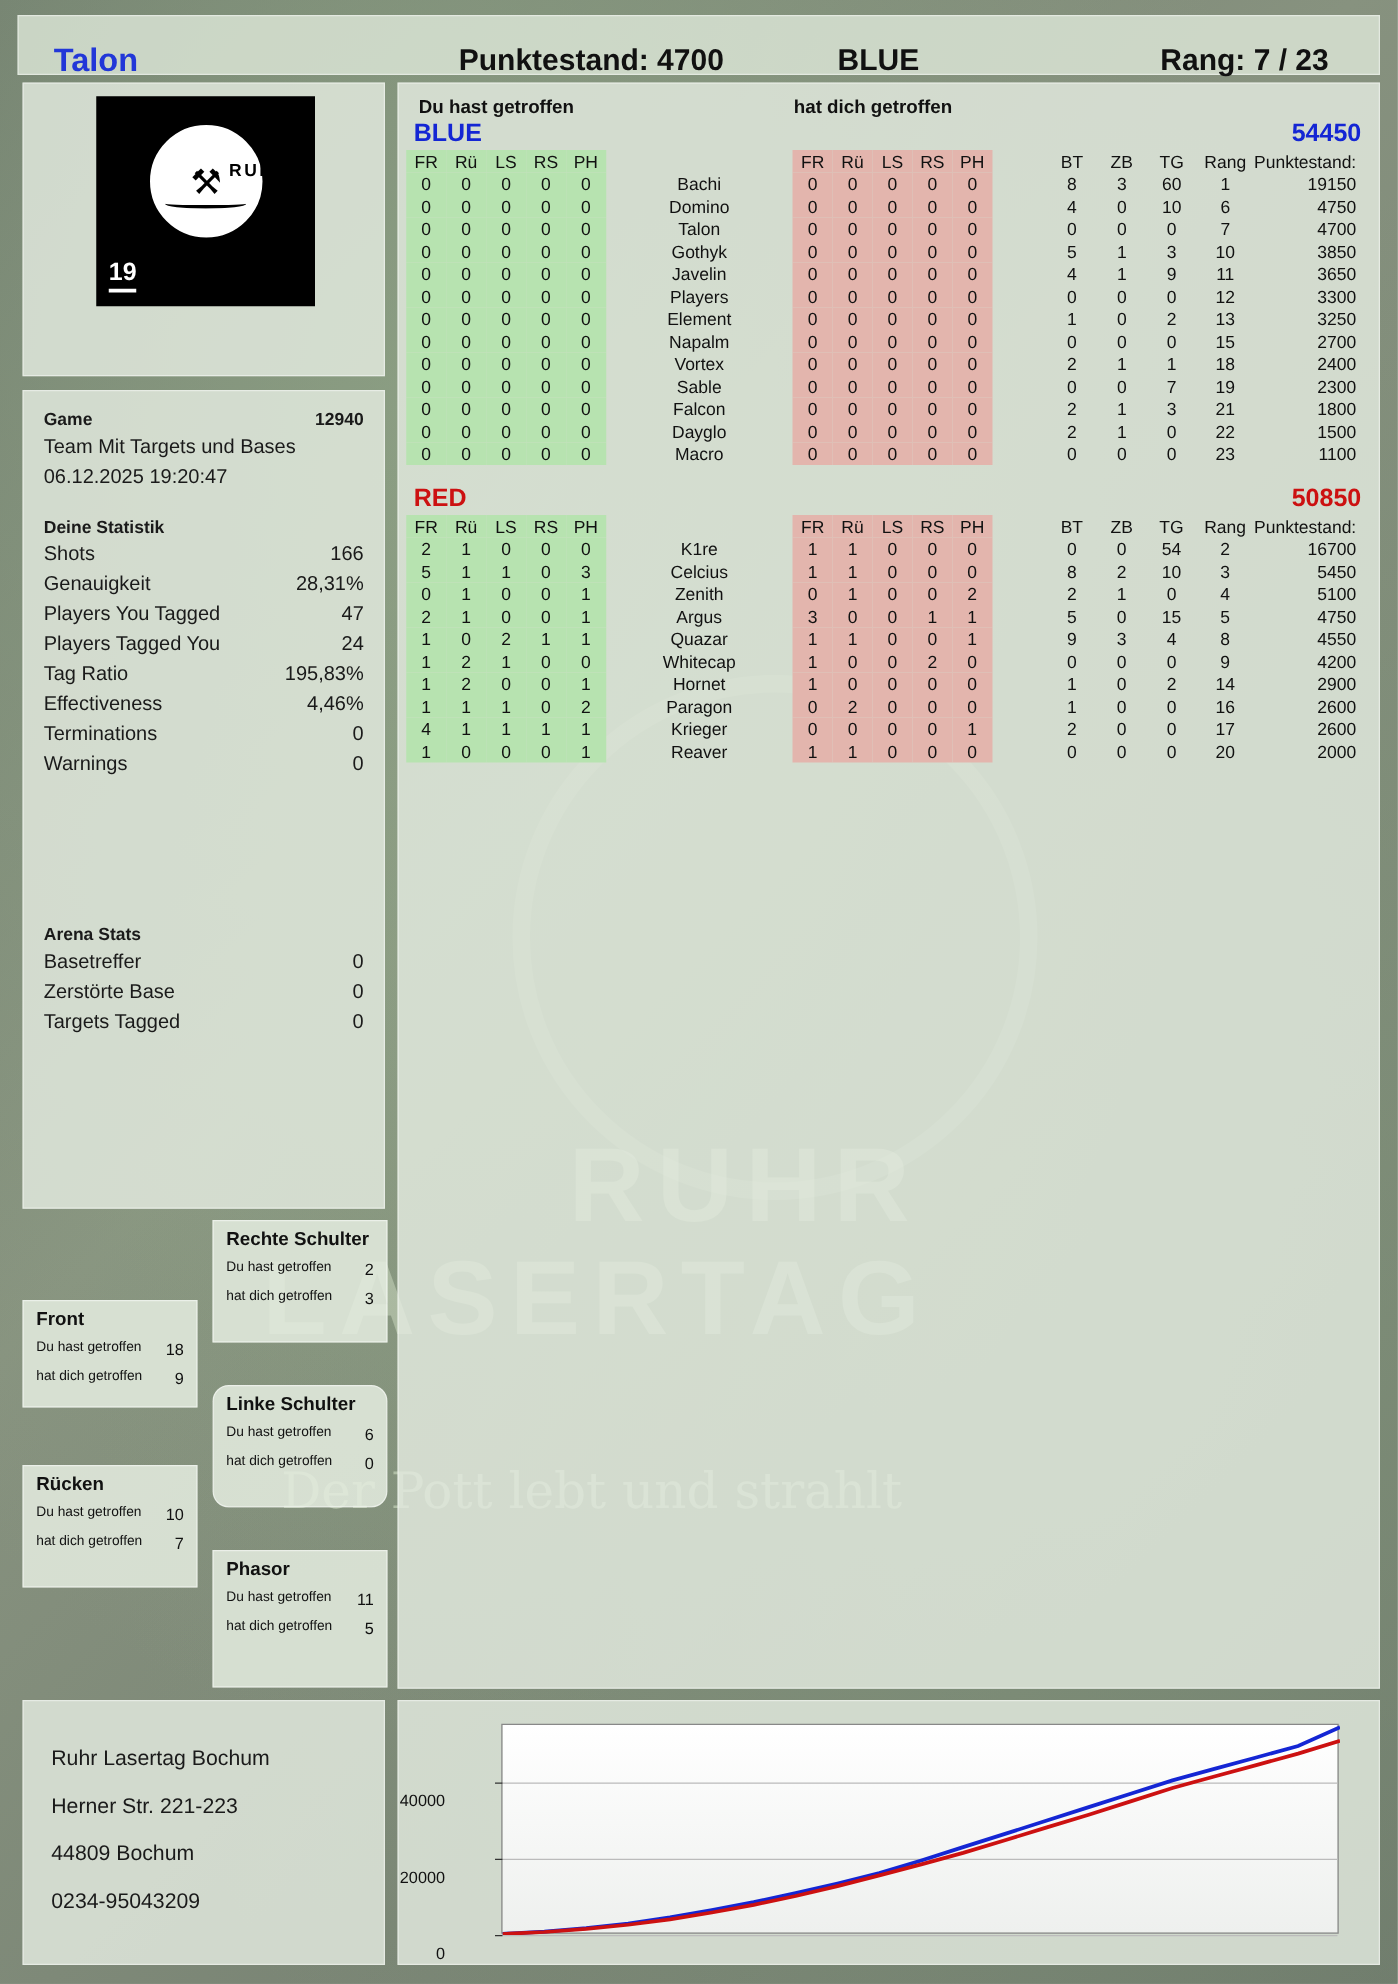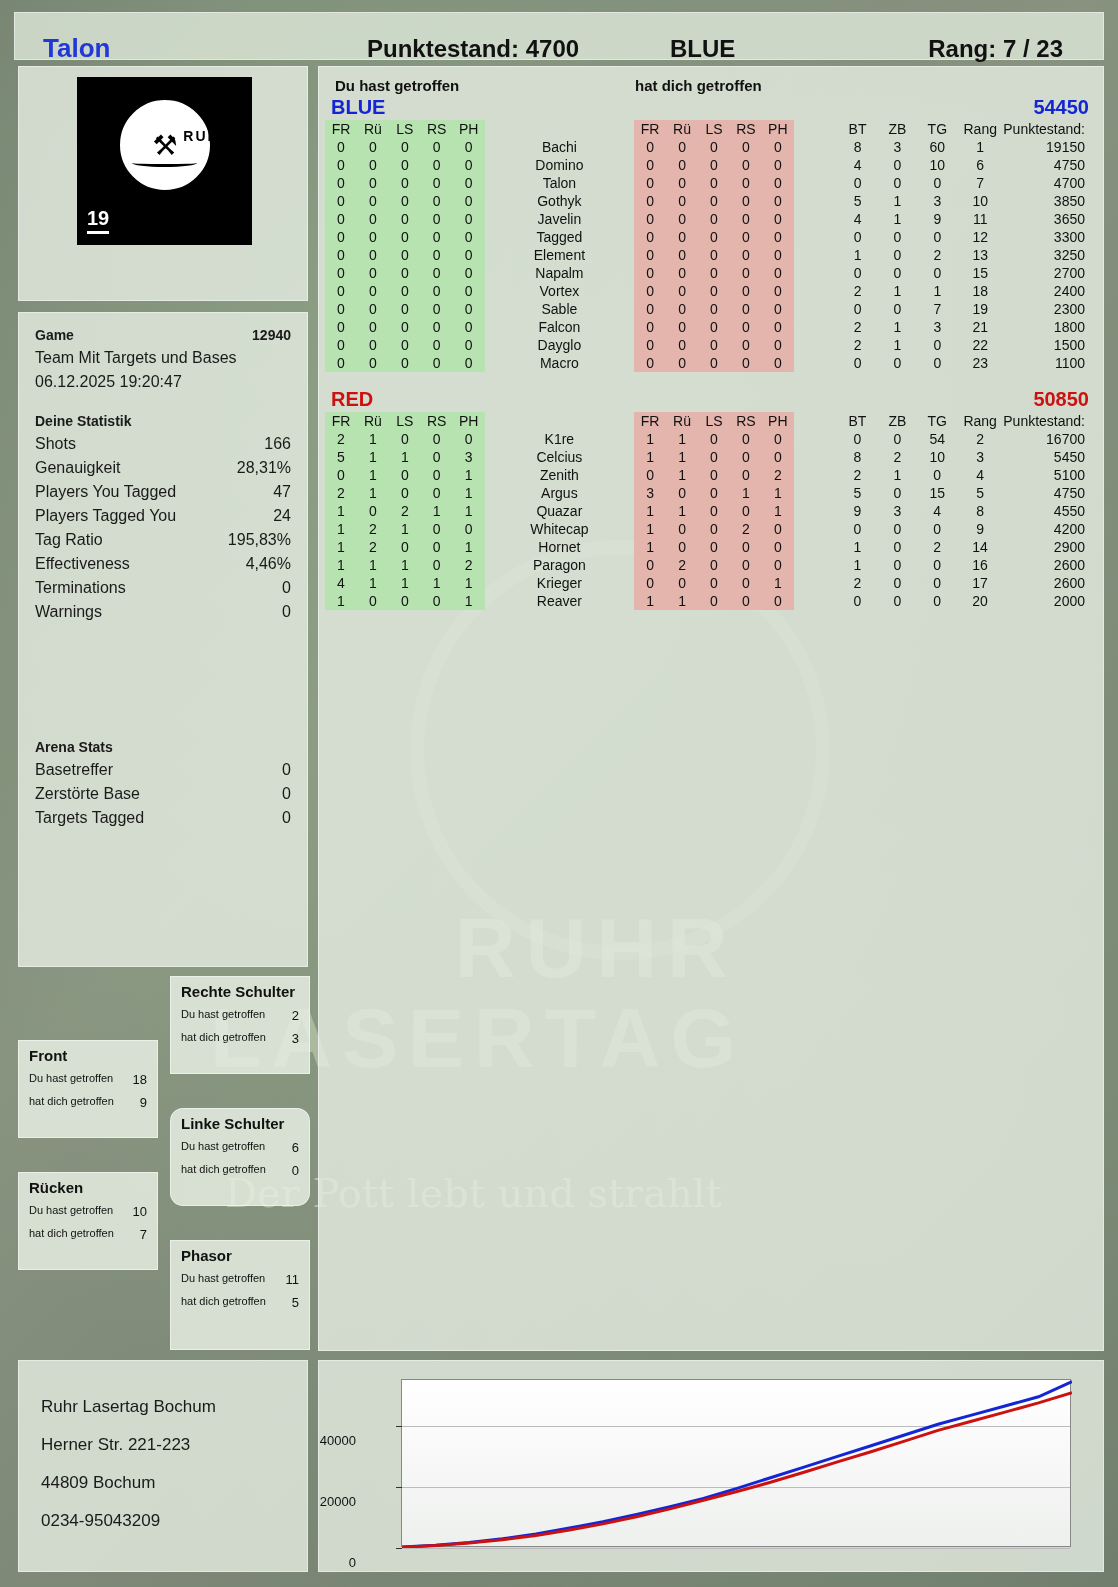--- a/index.html
+++ b/index.html
@@ -78,21 +78,21 @@
   .row.head { font-weight:bold; font-size:14px; margin-top:2px; }
   .subtle { font-size:16px; color:#1a1a1a; margin:6px 0; }
   .spacer-lg { height:110px; }
 
   
   .zone { position:absolute; background:rgba(228,236,224,.86); border:1px solid rgba(255,255,255,.5);
      padding:6px 10px; }
   .zone .zt { text-align:left; font-weight:bold; font-size:15px; margin-bottom:4px; color:#111;}
   .zone .zr { display:flex; justify-content:space-between; font-size:11px; color:#111; margin:8px 0; }
   .zone .zr b { font-weight:normal; font-size:13px; }
-  #zone-front { left:18px; top:1040px; width:140px; height:98px; }
+  #zone-front { left:18px; top:1040px; width:140px; height:86px; }
   #zone-back  { left:18px; top:1172px; width:140px; height:98px; }
   #zone-rs    { left:170px; top:976px; width:140px; height:98px; }
   #zone-ls    { left:170px; top:1108px; width:140px; height:98px;border-radius:13px; }
   #zone-ph    { left:170px; top:1240px; width:140px; height:110px; }
 
   #address-panel { left:18px; top:1360px; width:290px; height:212px; padding:18px 22px; }
   #address-panel div { font-size:17px; color:#1a1a1a; margin:18px 0; }
 
   
   #score-panel { left:318px; top:66px; width:786px; height:1285px; padding:10px 6px; }
@@ -411,21 +411,21 @@
               <td class="c-stat">9</td>
               <td class="c-rank">11</td>
               <td class="c-score">3650</td>
             </tr>
             <tr>
               <td class="c-you">0</td>
               <td class="c-you">0</td>
               <td class="c-you">0</td>
               <td class="c-you">0</td>
               <td class="c-you">0</td>
-              <td class="c-name">Tagged</td>
+              <td class="c-name">Players</td>
               <td class="c-them">0</td>
               <td class="c-them">0</td>
               <td class="c-them">0</td>
               <td class="c-them">0</td>
               <td class="c-them">0</td>
               <td class="c-gap"></td>
               <td class="c-stat">0</td>
               <td class="c-stat">0</td>
               <td class="c-stat">0</td>
               <td class="c-rank">12</td>

